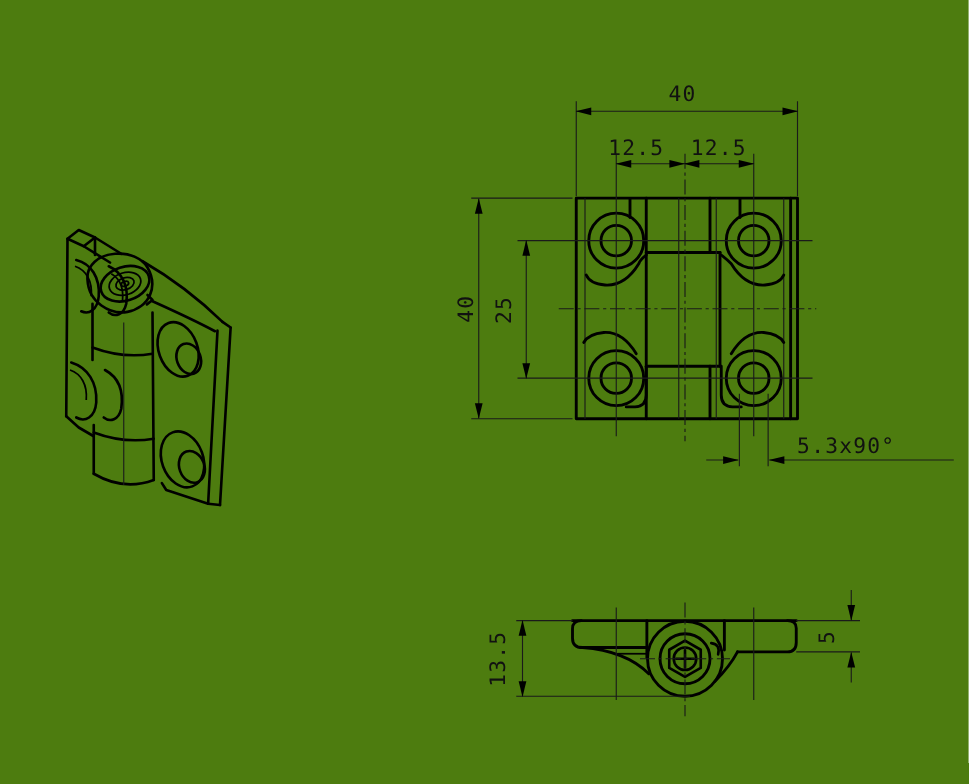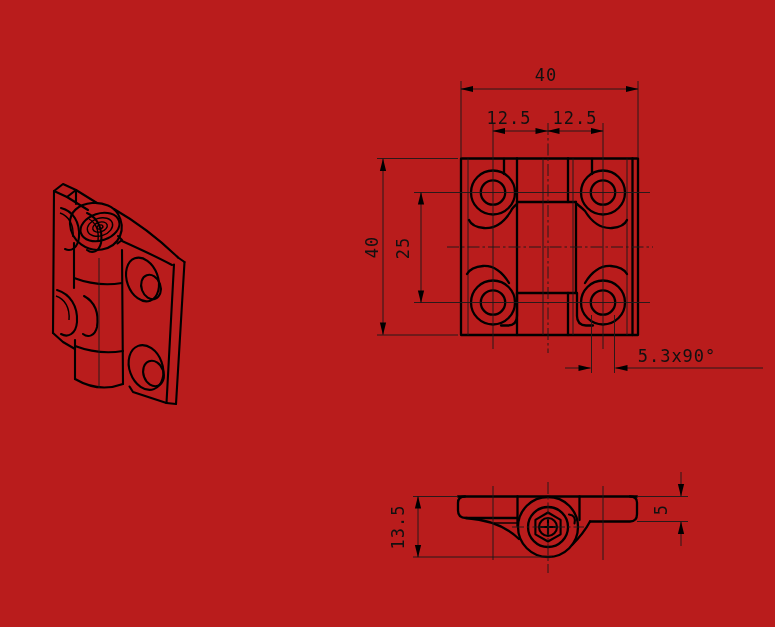--- a/index.html
+++ b/index.html
@@ -1,16 +1,16 @@
 <!DOCTYPE html>
 <html><head>
 <meta charset="utf-8">
 <style>
   html,body { margin:0; padding:0; background:#ffffff; }
-  .canvas { position:relative; width:775px; height:627px; background:#b91c1c; overflow:hidden;
+  .canvas { position:relative; width:775px; height:627px; background:#4d7c0f; overflow:hidden;
             font-family:"DejaVu Sans Mono", monospace; }
   svg { display:block; }
   .hv  { stroke:#000; stroke-width:2.3; fill:none; stroke-linecap:round; stroke-linejoin:round; }
   .hv2 { stroke:#000; stroke-width:2.1; fill:none; stroke-linecap:round; stroke-linejoin:round; }
   .md  { stroke:#000; stroke-width:1.4; fill:none; }
   .tn  { stroke:#1a1a1a; stroke-width:0.9; fill:none; }
   .cl  { stroke:#1a1a1a; stroke-width:0.9; fill:none; stroke-dasharray:12 3 2.5 3; }
   .dim { stroke:#1a1a1a; stroke-width:0.9; fill:none; }
   text.dtx { font-family:"DejaVu Sans Mono", monospace; font-size:17px; fill:#111;
              letter-spacing:1px; }

